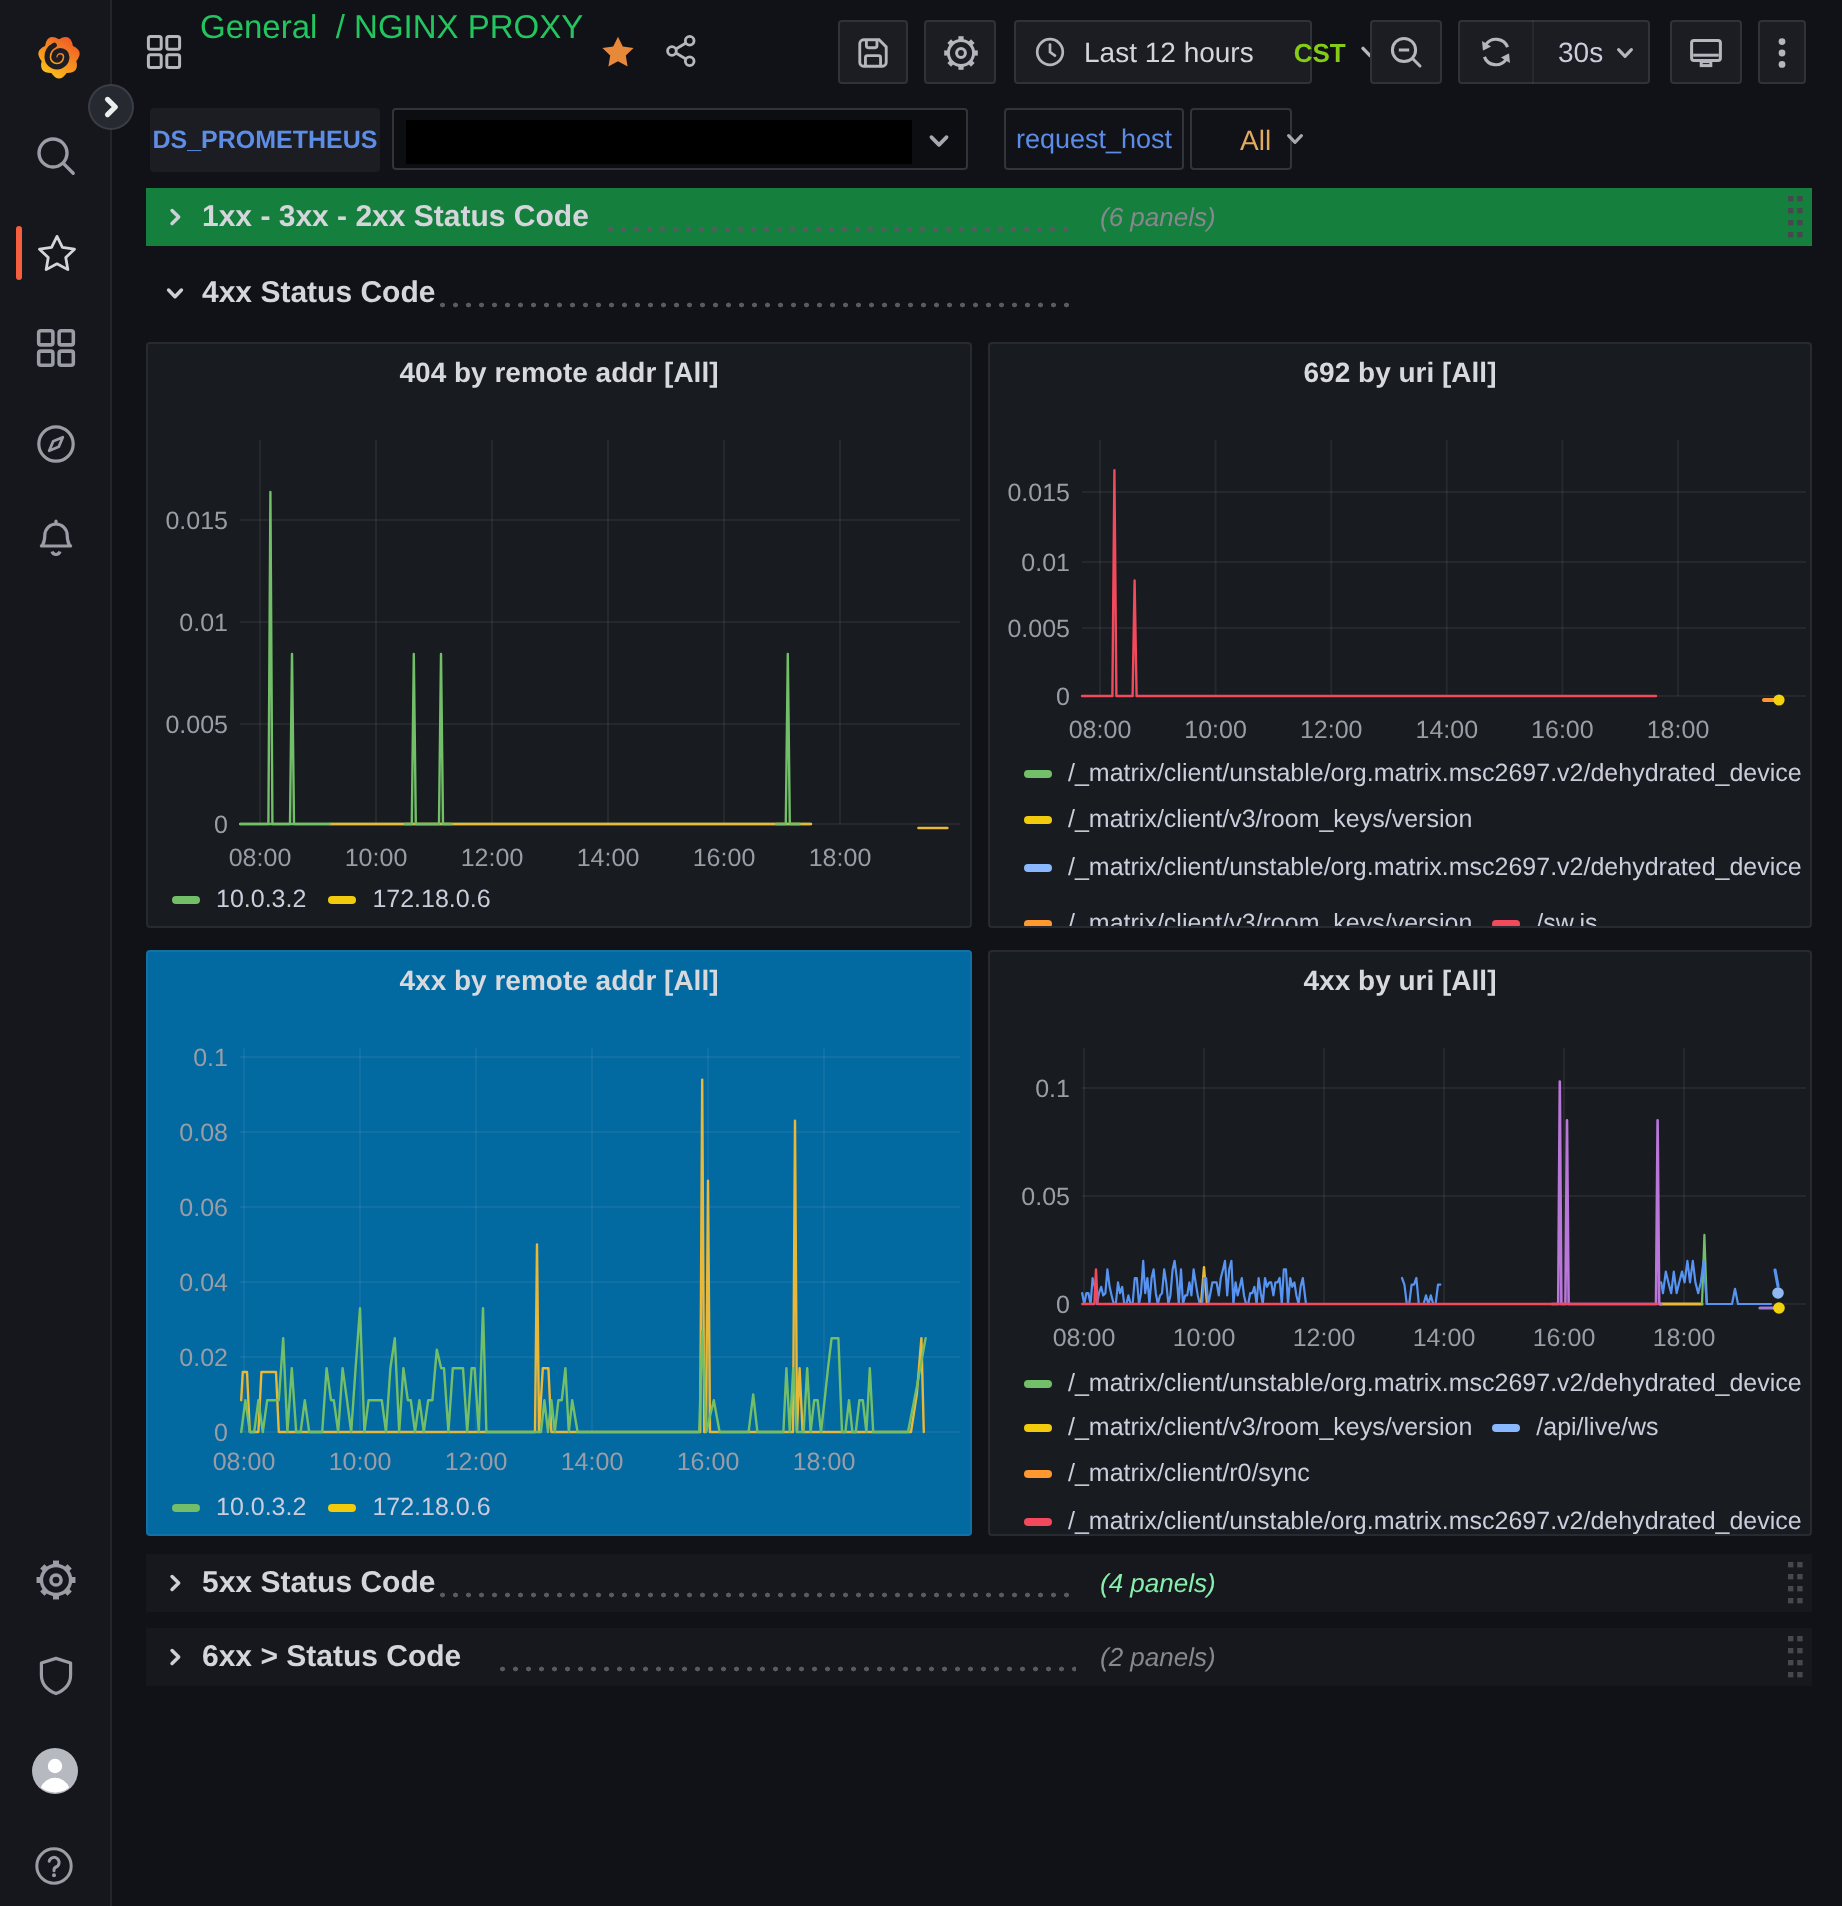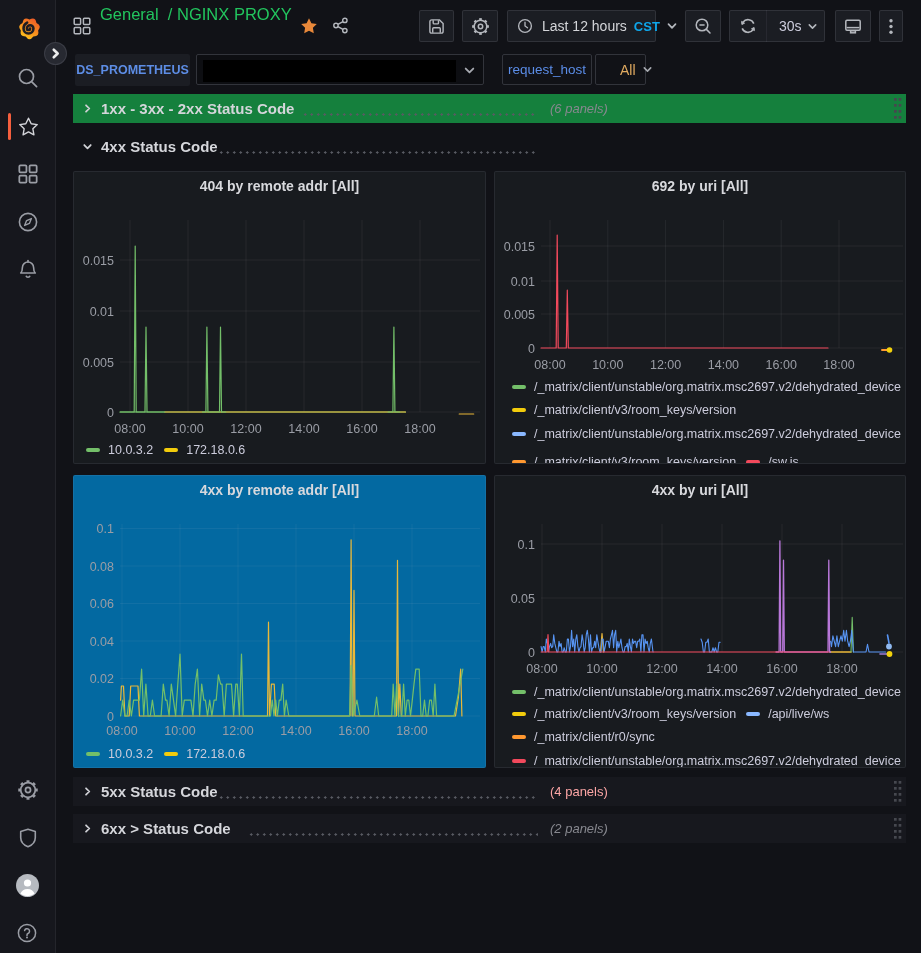--- a/index.html
+++ b/index.html
@@ -104,21 +104,21 @@
     </svg>
   </div>
 <div class="btn" style="left:507px;width:149px;justify-content:flex-start;padding-left:9px">
     <span style="margin-right:9px;display:flex">
       <svg width="16" height="16" viewBox="0 0 18 18" fill="none">
         <circle cx="9" cy="9" r="7.2" stroke="#b4b7bd" stroke-width="1.5"></circle>
         <path d="M9 4.8V9l2.8 2" stroke="#b4b7bd" stroke-width="1.5" stroke-linecap="round"></path>
       </svg>
     </span>
     <span style="font-size:14px;color:#d4d5d9">Last 12 hours</span>
-    <span style="font-size:13px;font-weight:bold;color:#0ea5e9;margin-left:7px">CST</span>
+    <span style="font-size:13px;font-weight:bold;color:#84cc16;margin-left:20px">CST</span>
     <span style="margin-left:6px;display:flex">
       <svg width="12" height="12" viewBox="0 0 12 12" fill="none">
         <path d="M2.5 4.2L6 7.8l3.5-3.6" stroke="#b4b7bd" stroke-width="1.7" stroke-linecap="round" stroke-linejoin="round"></path>
       </svg>
     </span>
   </div>
 <div class="btn" style="left:685px;width:36px">
     <svg width="18" height="18" viewBox="0 0 18 18" fill="none">
       <circle cx="8" cy="8" r="5.8" stroke="#b4b7bd" stroke-width="1.5"></circle>
       <line x1="5.4" y1="8" x2="10.6" y2="8" stroke="#b4b7bd" stroke-width="1.5"></line>
@@ -202,21 +202,21 @@
 <div style="position:absolute;left:218px;top:151px;width:320px;height:3px;background-image:radial-gradient(circle,#585a62 1.1px,transparent 1.35px);background-size:6.5px 3px;background-repeat:repeat-x"></div>
 <div class="rowhdr" style="top:777px;background:#17181e;">
     <span style="display:flex;margin:0 8px 0 9px">
       <svg width="11" height="11" viewBox="0 0 12 12" fill="none">
         <path d="M4.4 2.5L8 6l-3.6 3.5" stroke="#cfd0d5" stroke-width="1.9" stroke-linecap="round" stroke-linejoin="round"></path>
       </svg>
     </span>
     <span>5xx Status Code</span>
   </div>
 <div style="position:absolute;left:218px;top:796px;width:320px;height:3px;background-image:radial-gradient(circle,#585a62 1.1px,transparent 1.35px);background-size:6.5px 3px;background-repeat:repeat-x"></div>
-<div style="position:absolute;left:550px;top:784px;font-size:13px;color:#fca5a5">(4 panels)</div>
+<div style="position:absolute;left:550px;top:784px;font-size:13px;font-style:italic;color:#86efac">(4 panels)</div>
 <div style="position:absolute;left:894px;top:781px;"><svg width="10" height="21" viewBox="0 0 10 21">
       <rect x="0" y="0" width="2.7" height="2.7" fill="#46484f"></rect>
       <rect x="0" y="6" width="2.7" height="2.7" fill="#46484f"></rect>
       <rect x="0" y="12" width="2.7" height="2.7" fill="#46484f"></rect>
       <rect x="0" y="18" width="2.7" height="2.7" fill="#46484f"></rect>
       <rect x="4.6" y="0" width="2.7" height="2.7" fill="#46484f"></rect>
       <rect x="4.6" y="6" width="2.7" height="2.7" fill="#46484f"></rect>
       <rect x="4.6" y="12" width="2.7" height="2.7" fill="#46484f"></rect>
       <rect x="4.6" y="18" width="2.7" height="2.7" fill="#46484f"></rect>
     </svg></div>

